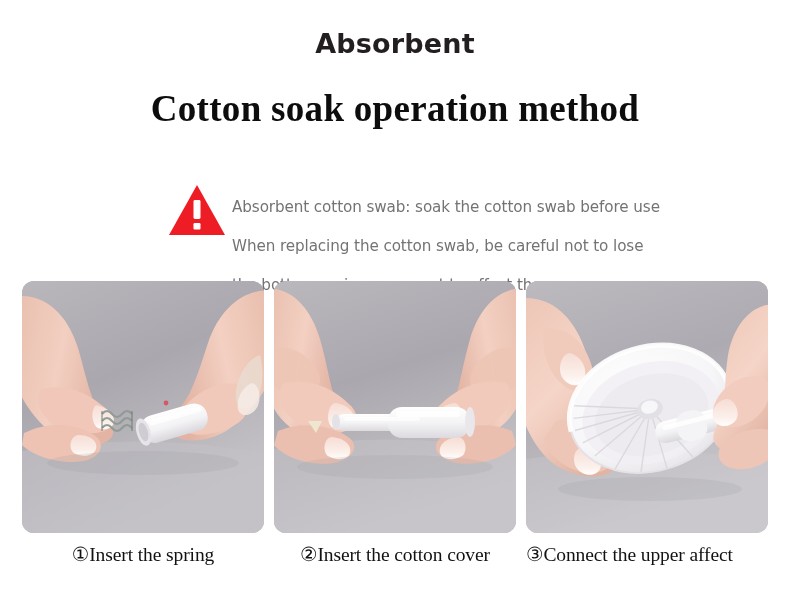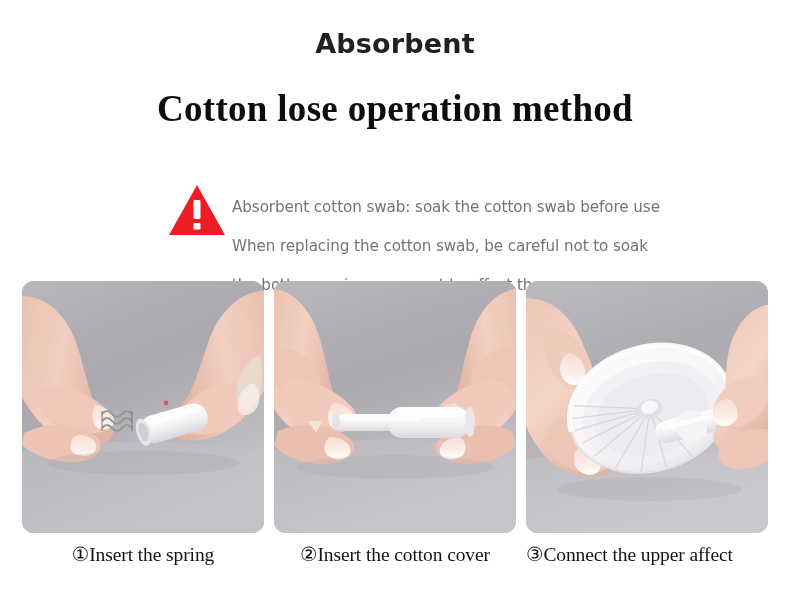--- a/index.html
+++ b/index.html
@@ -117,35 +117,35 @@
     white-space: nowrap;
     letter-spacing: -0.1px;
   }
   .caption.wide-3 { text-align: left; }
 </style>
 </head>
 <body>
 
 <div class="product-title">Absorbent</div>
 
-<div class="section-title">Cotton lose operation method</div>
+<div class="section-title">Cotton soak operation method</div>
 
 <div class="warning-row">
 
   <div class="warning-icon">
     <svg viewBox="0 0 58 56" xmlns="http://www.w3.org/2000/svg">
       <polygon points="29,3 57,53 1,53" fill="#ee1c24"></polygon>
       <rect x="25.5" y="18" width="7" height="19" rx="1.4" fill="#ffffff"></rect>
       <rect x="25.5" y="41" width="7" height="6.5" rx="1.2" fill="#ffffff"></rect>
     </svg>
   </div>
 
   <div class="warning-text">
     <span class="wline">Absorbent cotton swab: soak the cotton swab before use</span>
-    <span class="wline">When replacing the cotton swab, be careful not to soak</span>
+    <span class="wline">When replacing the cotton swab, be careful not to lose</span>
     <span class="wline">the bottom spring, so as not to affect the use</span>
   </div>
 </div>
 
 <div class="photo-strip">
 
   <div class="photo">
     <svg viewBox="0 0 242 252" xmlns="http://www.w3.org/2000/svg">
       <defs>
         <linearGradient id="bg1" x1="0" y1="0" x2="0.4" y2="1">

